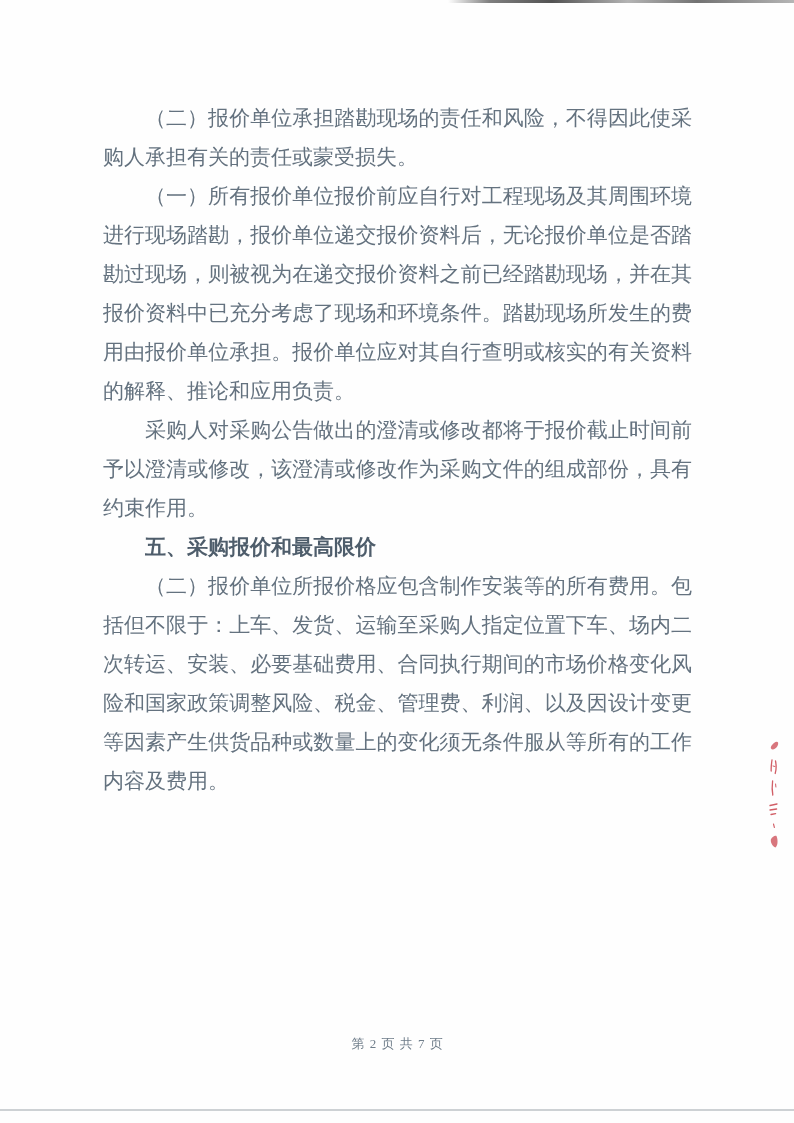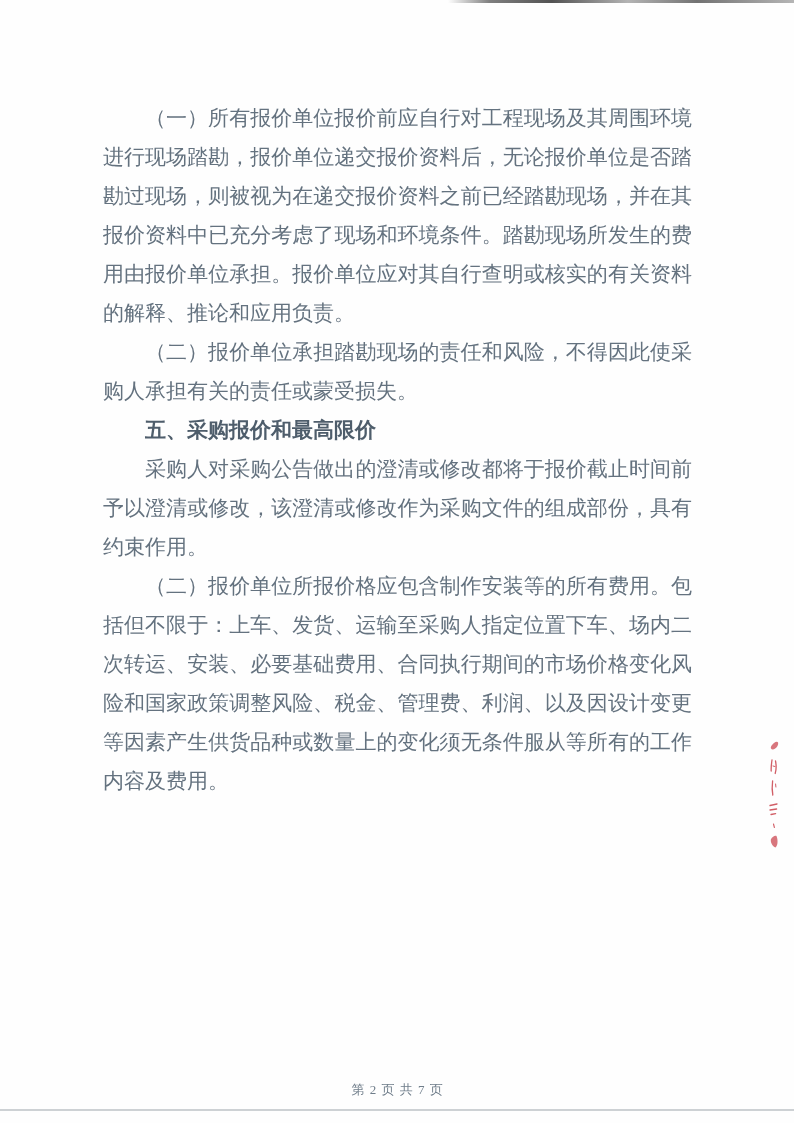--- a/index.html
+++ b/index.html
@@ -35,39 +35,38 @@
     text-justify:inter-character;
   }
   .para { margin:0; text-indent:2em; }
   .heading { font-weight:bold; color:#4e5d6b; }
   .bold-val { font-weight:bold; color:#475663; }
   .footer {
     position:absolute; top:1035px; left:103px; width:589px;
     text-align:center;
     font-size:13px; letter-spacing:1px;
     color:#6f7d8a;
-    margin-top:46px;
   }
   .stamp {
     position:absolute; left:764px; top:740px;
     width:18px; height:114px;
   }
 </style>
 </head>
 <body>
 
 <div class="page">
 
   <div class="artifact-top"></div>
 
   <div class="content">
+    <p class="para">（二）报价单位承担踏勘现场的责任和风险，不得因此使采购人承担有关的责任或蒙受损失。</p>
     <p class="para">（一）所有报价单位报价前应自行对工程现场及其周围环境进行现场踏勘，报价单位递交报价资料后，无论报价单位是否踏勘过现场，则被视为在递交报价资料之前已经踏勘现场，并在其报价资料中已充分考虑了现场和环境条件。踏勘现场所发生的费用由报价单位承担。报价单位应对其自行查明或核实的有关资料的解释、推论和应用负责。</p>
-    <p class="para">（二）报价单位承担踏勘现场的责任和风险，不得因此使采购人承担有关的责任或蒙受损失。</p>
+    <p class="para">采购人对采购公告做出的澄清或修改都将于报价截止时间前予以澄清或修改，该澄清或修改作为采购文件的组成部份，具有约束作用。</p>
     <p class="para heading">五、采购报价和最高限价</p>
-    <p class="para">采购人对采购公告做出的澄清或修改都将于报价截止时间前予以澄清或修改，该澄清或修改作为采购文件的组成部份，具有约束作用。</p>
     <p class="para">（二）报价单位所报价格应包含制作安装等的所有费用。包括但不限于：上车、发货、运输至采购人指定位置下车、场内二次转运、安装、必要基础费用、合同执行期间的市场价格变化风险和国家政策调整风险、税金、管理费、利润、以及因设计变更等因素产生供货品种或数量上的变化须无条件服从等所有的工作内容及费用。</p>
   </div>
 
   <div class="footer">第 2 页 共 7 页</div>
 
   <svg class="stamp" viewBox="0 0 18 114" xmlns="http://www.w3.org/2000/svg">
     <g fill="#d15e66" stroke="#d15e66" stroke-width="1.3" stroke-linecap="round" fill-opacity="0.85">
       <path d="M10 3 C13 0.5 15.5 2 13.5 6 C11.5 9.5 8 10.5 7 8.5 C6.2 6.8 8.5 4.2 10 3 Z" stroke="none"></path>
       <path d="M8 20 C7.4 24 7 28 7.2 31" fill="none"></path>
       <path d="M11.5 21 C12.3 25 12.6 29 11.2 33.5" fill="none"></path>

